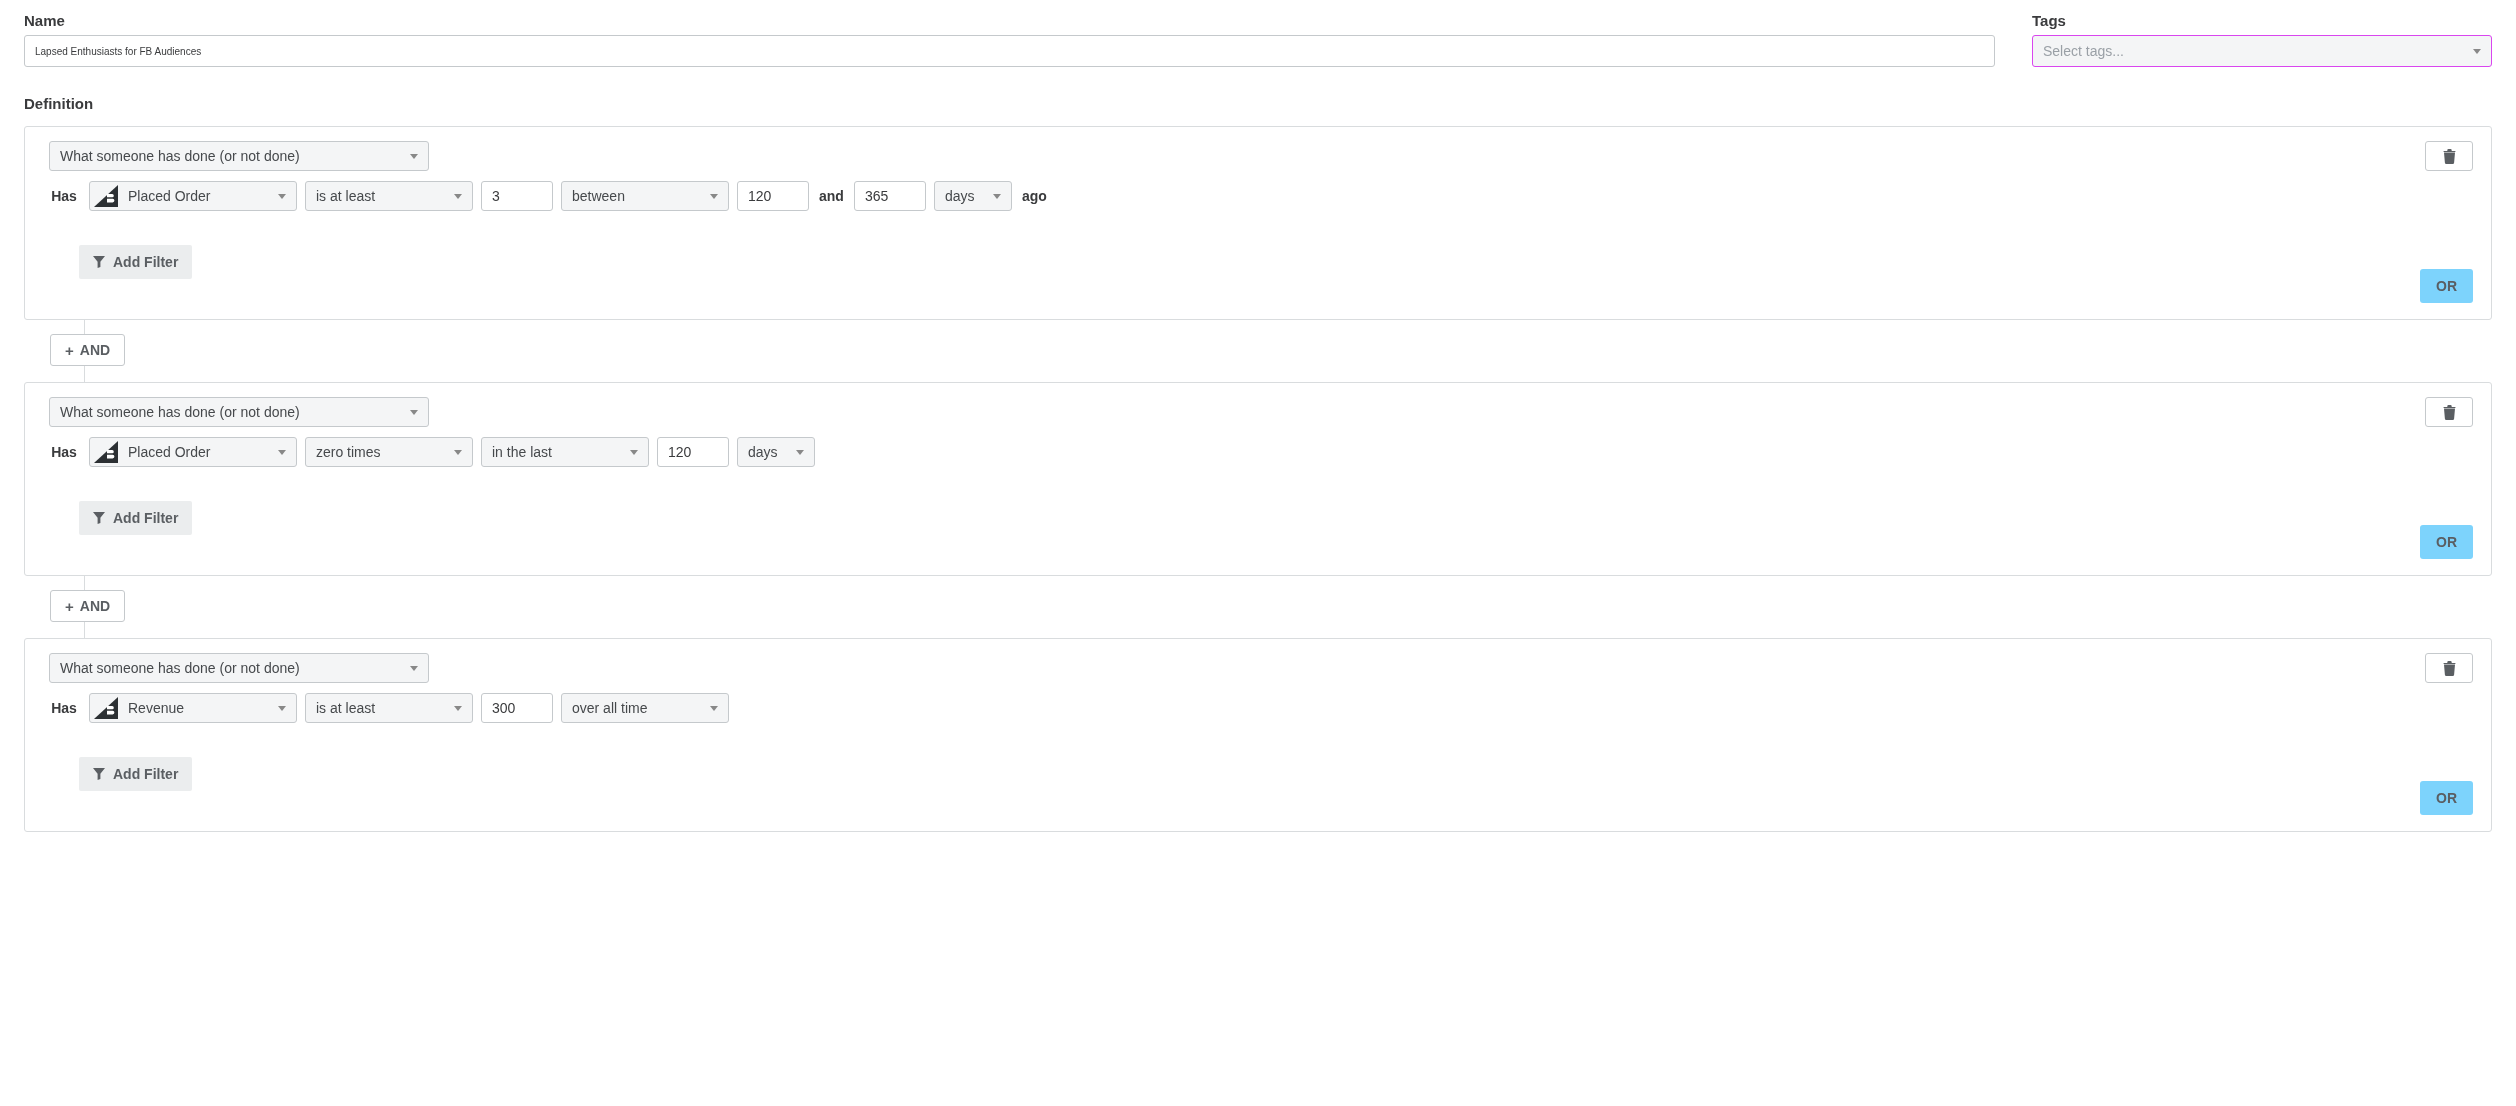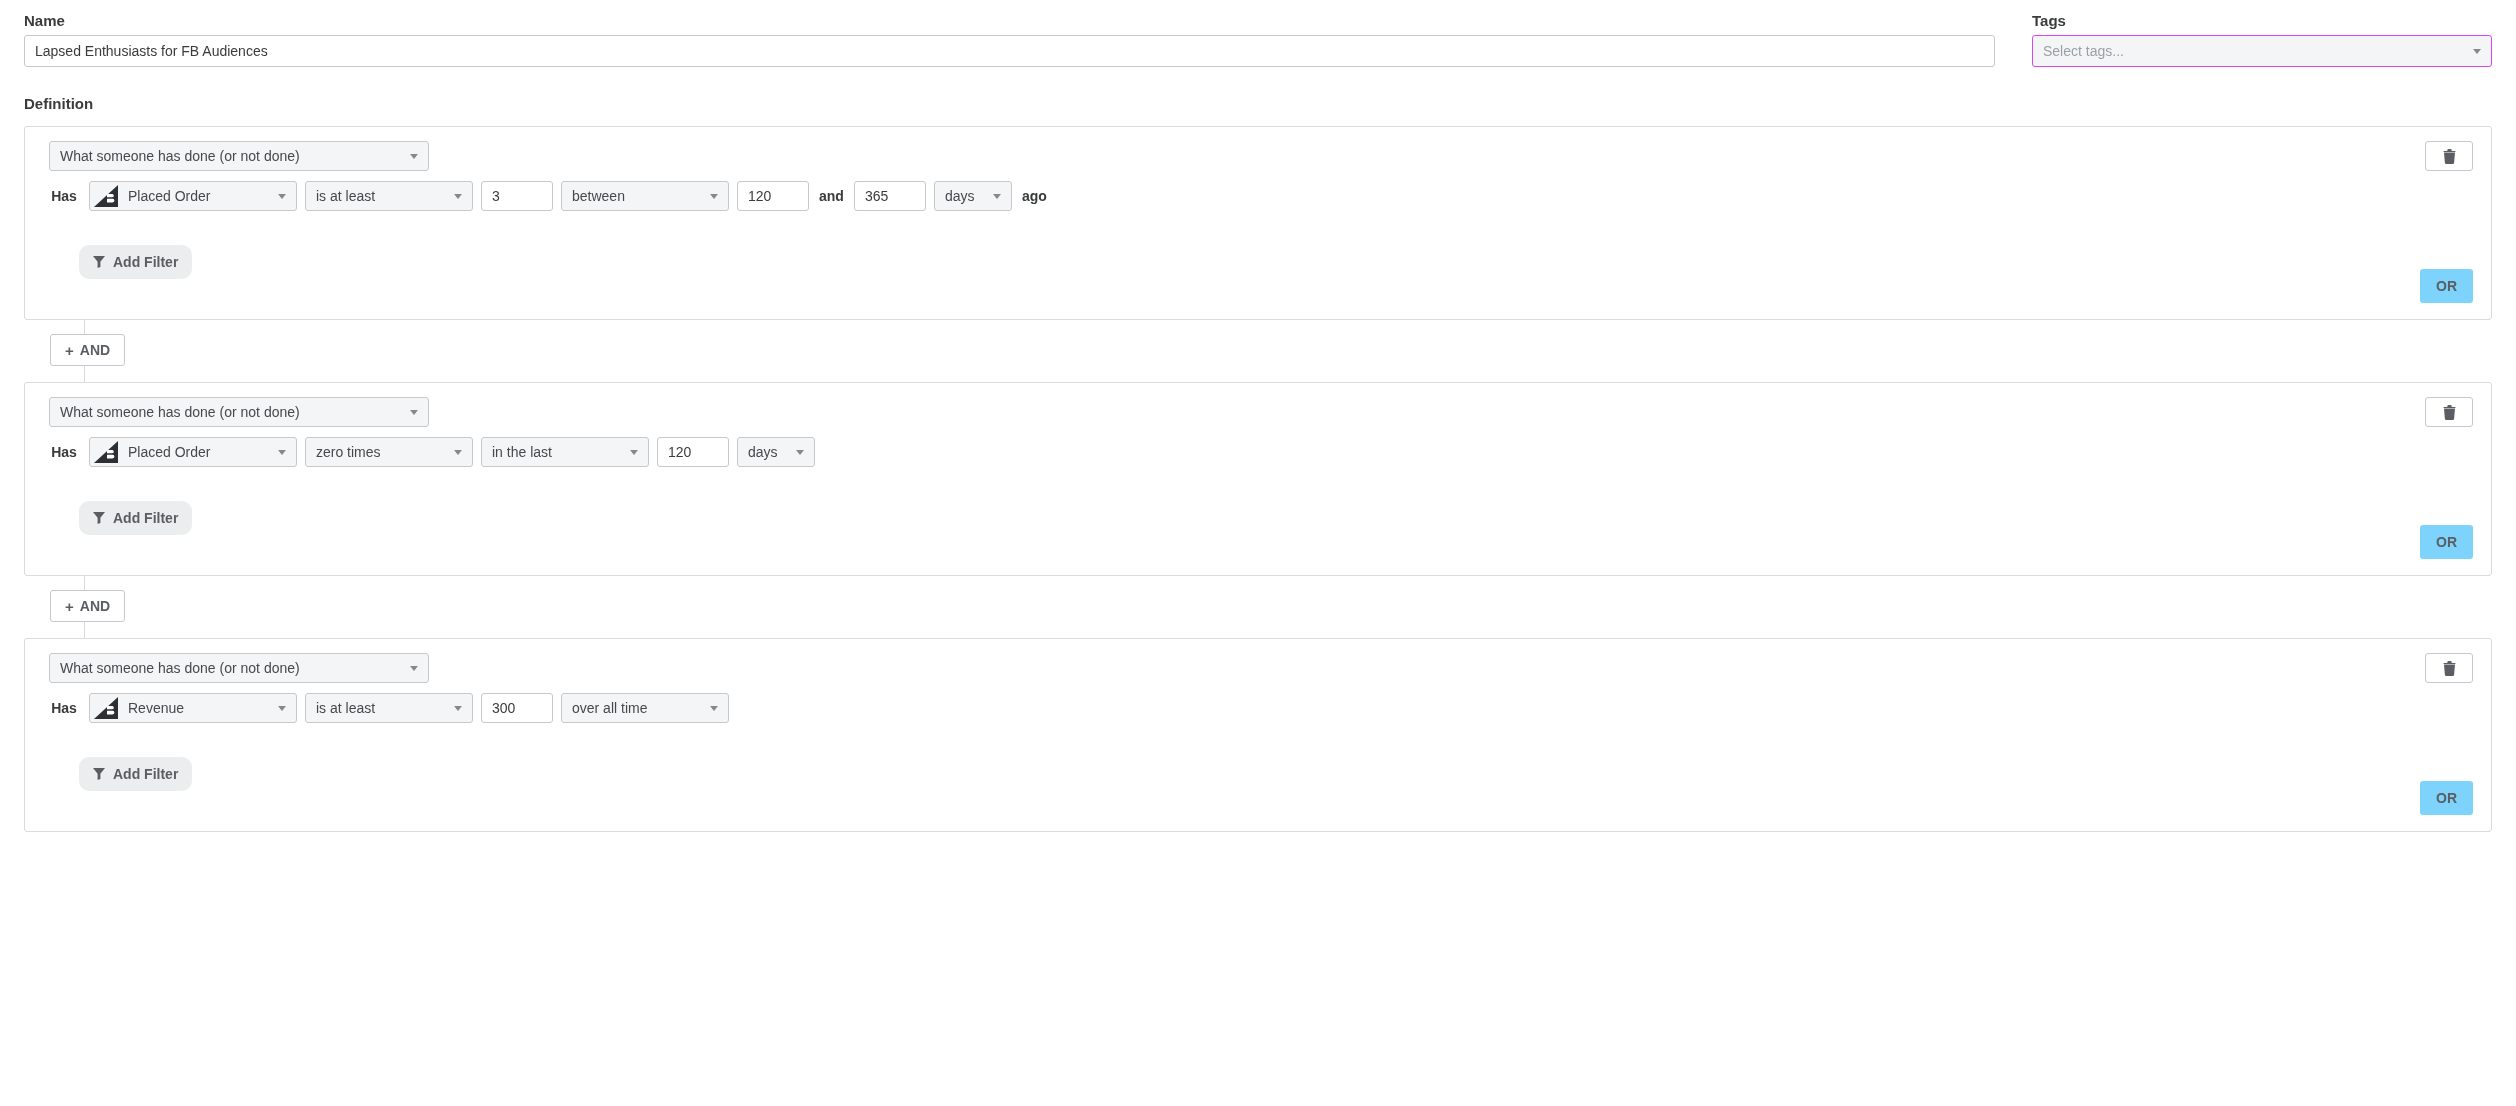--- a/index.html
+++ b/index.html
@@ -18,21 +18,21 @@
     display: block;
     font-weight: 600;
     font-size: 15px;
     color: #3a3b3d;
     margin-bottom: 6px;
   }
   .text-input {
     width: 100%;
     height: 32px;
     padding: 6px 10px;
-    font-size: 14px;
+    font-size: 10px;
     color: #3a3b3d;
     background: #fff;
     border: 1px solid #c5c9cc;
     border-radius: 3px;
     outline: none;
   }
   .tags-select {
     width: 100%;
     height: 32px;
     padding: 6px 10px;
@@ -157,21 +157,21 @@
     display: inline-flex;
     align-items: center;
     gap: 8px;
     height: 34px;
     padding: 0 14px;
     font-size: 14px;
     font-weight: 600;
     color: #5a5e62;
     background: #ebedee;
     border: none;
-    border-radius: 10px;
+    border-radius: 2px;
     cursor: pointer;
   }
   .funnel-svg { width: 12px; height: 12px; fill: #5a5e62; }
   .or-chip {
     display: inline-flex;
     align-items: center;
     justify-content: center;
     height: 34px;
     padding: 0 16px;
     font-size: 14px;

